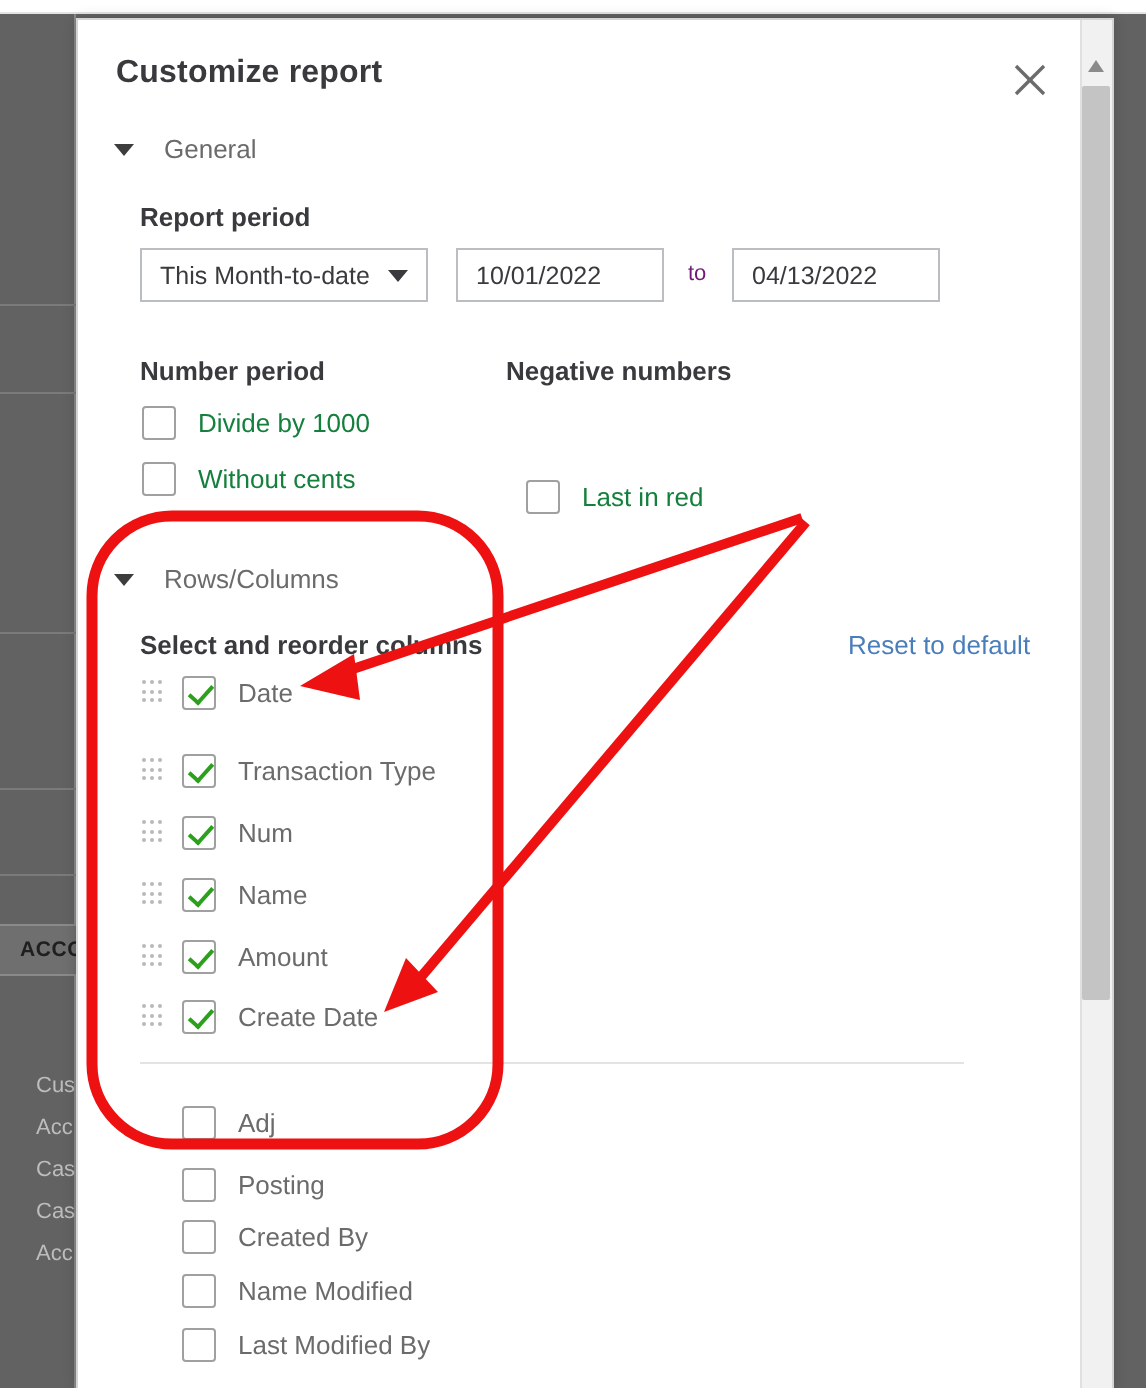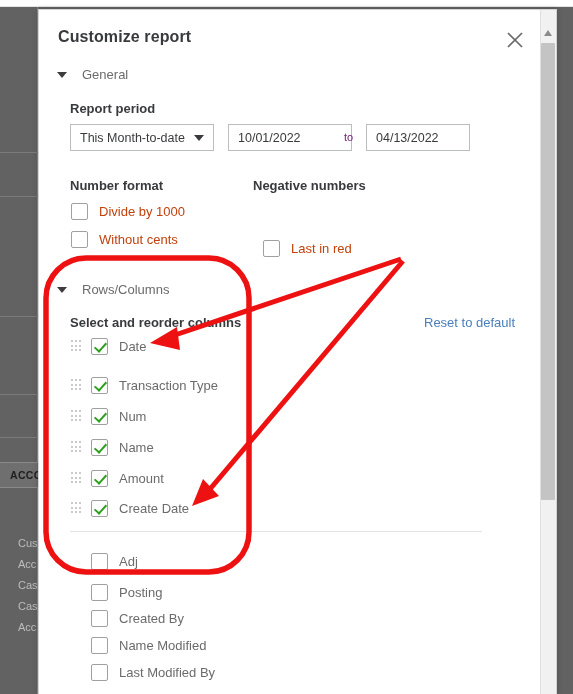--- a/index.html
+++ b/index.html
@@ -168,21 +168,21 @@
     width: 5px; height: 10px;
     border: solid #2ca01c;
     border-width: 0 2.4px 2.4px 0;
     transform: rotate(42deg);
   }
   .cbtext {
     margin-left: 11px;
     font-size: 13px; color: #6b6b6b;
     white-space: nowrap;
   }
-  .cbtext.dark { color: #c2410c; }
+  .cbtext.dark { color: #15803d; }
 
   .link {
     position: absolute;
     font-size: 13px; color: #4a7ebb;
     cursor: pointer;
   }
   .divider {
     position: absolute;
     height: 1px; background: #e3e3e3;
   }
@@ -244,31 +244,31 @@
       <span>General</span>
     </div>
 
     <div class="lbl" style="left:31px; top:91px">Report period</div>
 
     <div class="field select" style="left:31px; top:114px; width:144px">
       <span>This Month-to-date</span>
       <span class="dd-arrow"></span>
     </div>
 
-    <div class="field input" style="left:189px; top:114px; width:124px">
+    <div class="field input" style="left:189px; top:114px; width:104px">
       <span>10/01/2022</span>
     </div>
 
     <div class="to-word" style="left:305px; top:121px">to</div>
 
     <div class="field input" style="left:327px; top:114px; width:104px">
       <span>04/13/2022</span>
     </div>
 
-    <div class="lbl" style="left:31px; top:168px">Number format</div>
+    <div class="lbl" style="left:31px; top:168px">Number period</div>
 
     <div class="cbrow" style="left:32px; top:191px">
       <span class="box"></span>
       <span class="cbtext dark">Divide by 1000</span>
     </div>
 
     <div class="cbrow" style="left:32px; top:219px">
       <span class="box"></span>
       <span class="cbtext dark">Without cents</span>
     </div>

